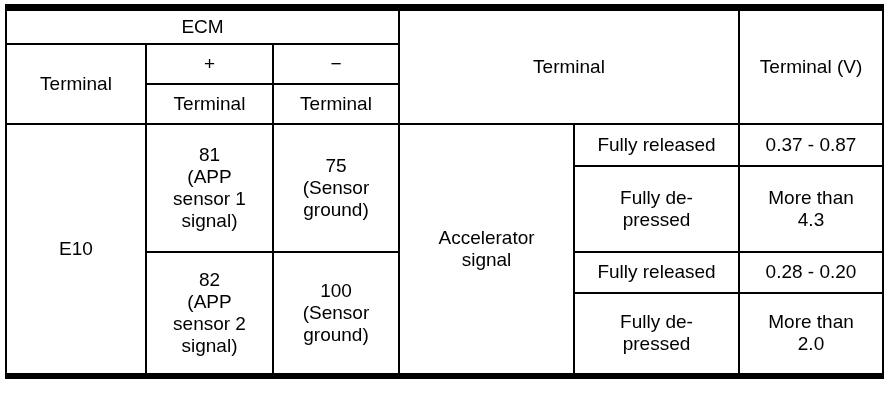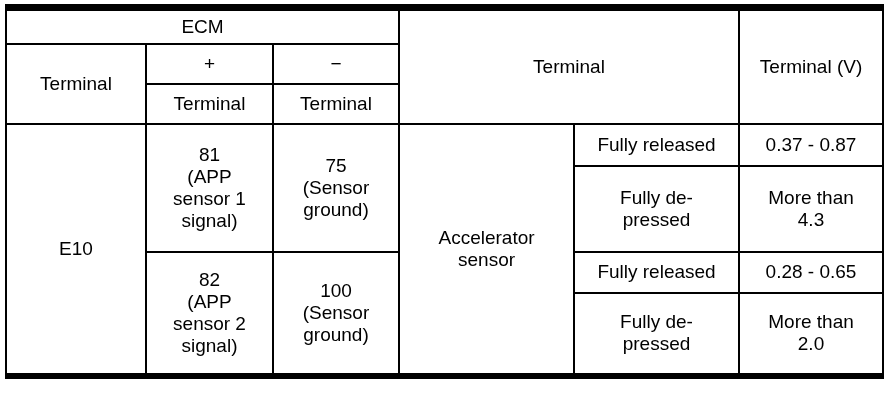--- a/index.html
+++ b/index.html
@@ -81,40 +81,40 @@
       <tr class="r4">
         <td rowspan="4" class="nl">E10</td>
         <td rowspan="2" class="pre">81
 (APP
 sensor 1
 signal)</td>
         <td rowspan="2" class="pre">75
 (Sensor
 ground)</td>
         <td rowspan="4" class="pre">Accelerator
-sensor</td>
+signal</td>
         <td>Fully released</td>
         <td class="nr">0.37 - 0.87</td>
       </tr>
       <tr class="r5">
         <td class="pre">Fully de-
 pressed</td>
         <td class="pre nr">More than
 4.3</td>
       </tr>
       <tr class="r6">
         <td rowspan="2" class="pre">82
 (APP
 sensor 2
 signal)</td>
         <td rowspan="2" class="pre">100
 (Sensor
 ground)</td>
         <td>Fully released</td>
-        <td class="nr">0.28 - 0.65</td>
+        <td class="nr">0.28 - 0.20</td>
       </tr>
       <tr class="r7">
         <td class="pre">Fully de-
 pressed</td>
         <td class="pre nr">More than
 2.0</td>
       </tr>
     </tbody>
   </table>
 </div>

